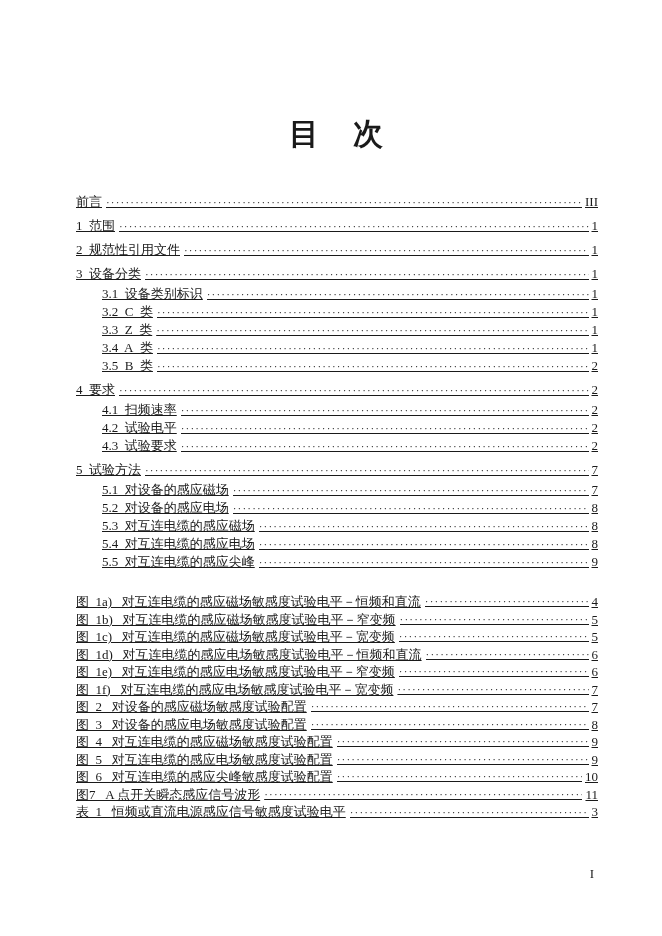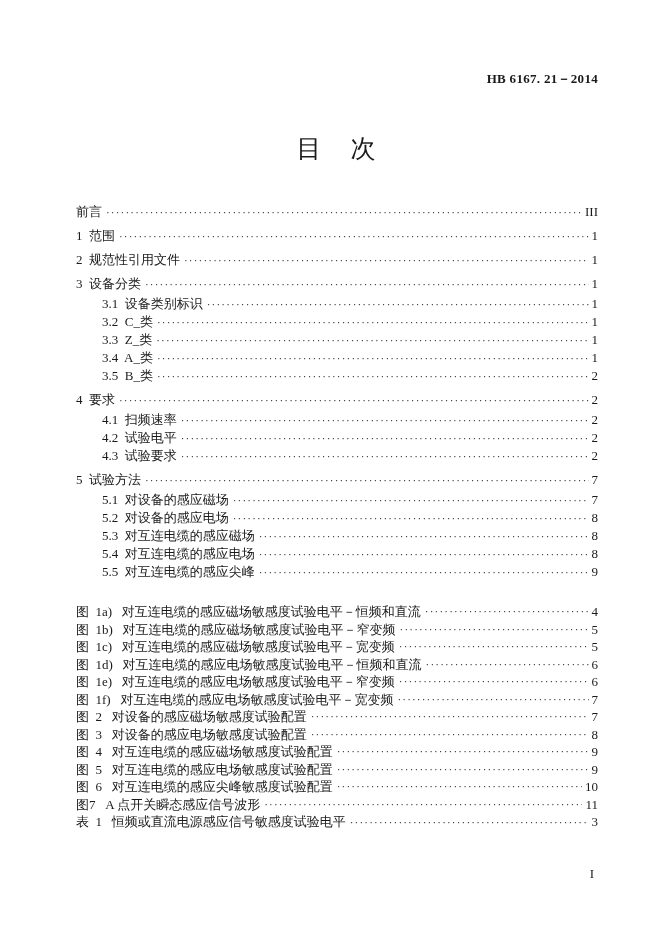--- a/index.html
+++ b/index.html
@@ -18,32 +18,33 @@
   .doc-number {
     font-size: 13px;
     font-weight: bold;
     text-align: right;
     letter-spacing: 0.3px;
   }
 
   .title {
     margin-top: 44px;
     text-align: center;
-    font-size: 25px;
-    font-weight: normal;
+    font-size: 30px;
+    font-weight: bold;
     letter-spacing: 2px;
   }
 
   .toc { margin-top: 38px; font-size: 13px; }
 
   .toc-row {
     display: flex;
     align-items: flex-start;
     line-height: 18px;
     white-space: pre;
+    text-decoration: underline;
   }
   .toc-row.major { margin-top: 6px; margin-bottom: 2px; }
   .toc-group.sections .toc-row:first-child { margin-top: 0; }
   .toc-row.indent { padding-left: 26px; }
 
   .toc-group.figures { margin-top: 22px; }
   .toc-group.figures .toc-row { line-height: 17.5px; }
   .toc-group.tables  { }
 
   .toc-label { flex: none; }
@@ -60,21 +61,20 @@
     position: absolute;
     right: 68px;
     top: 866px;
     font-size: 13px;
   }
 </style>
 </head>
 <body>
 
 <div class="page">
-  <div class="doc-number">HB 6167. 21－2014</div>
 
   <div class="title">目　次</div>
 
   <div class="toc">
       <div class="toc-group sections">
         <div class="toc-row major"><span class="toc-label">前言</span><span class="toc-dots">············································································································································································································································································································</span><span class="toc-page">III</span></div>
         <div class="toc-row major"><span class="toc-label">1  范围</span><span class="toc-dots">············································································································································································································································································································</span><span class="toc-page">1</span></div>
         <div class="toc-row major"><span class="toc-label">2  规范性引用文件</span><span class="toc-dots">············································································································································································································································································································</span><span class="toc-page">1</span></div>
         <div class="toc-row major"><span class="toc-label">3  设备分类</span><span class="toc-dots">············································································································································································································································································································</span><span class="toc-page">1</span></div>
         <div class="toc-row indent"><span class="toc-label">3.1  设备类别标识</span><span class="toc-dots">············································································································································································································································································································</span><span class="toc-page">1</span></div>

